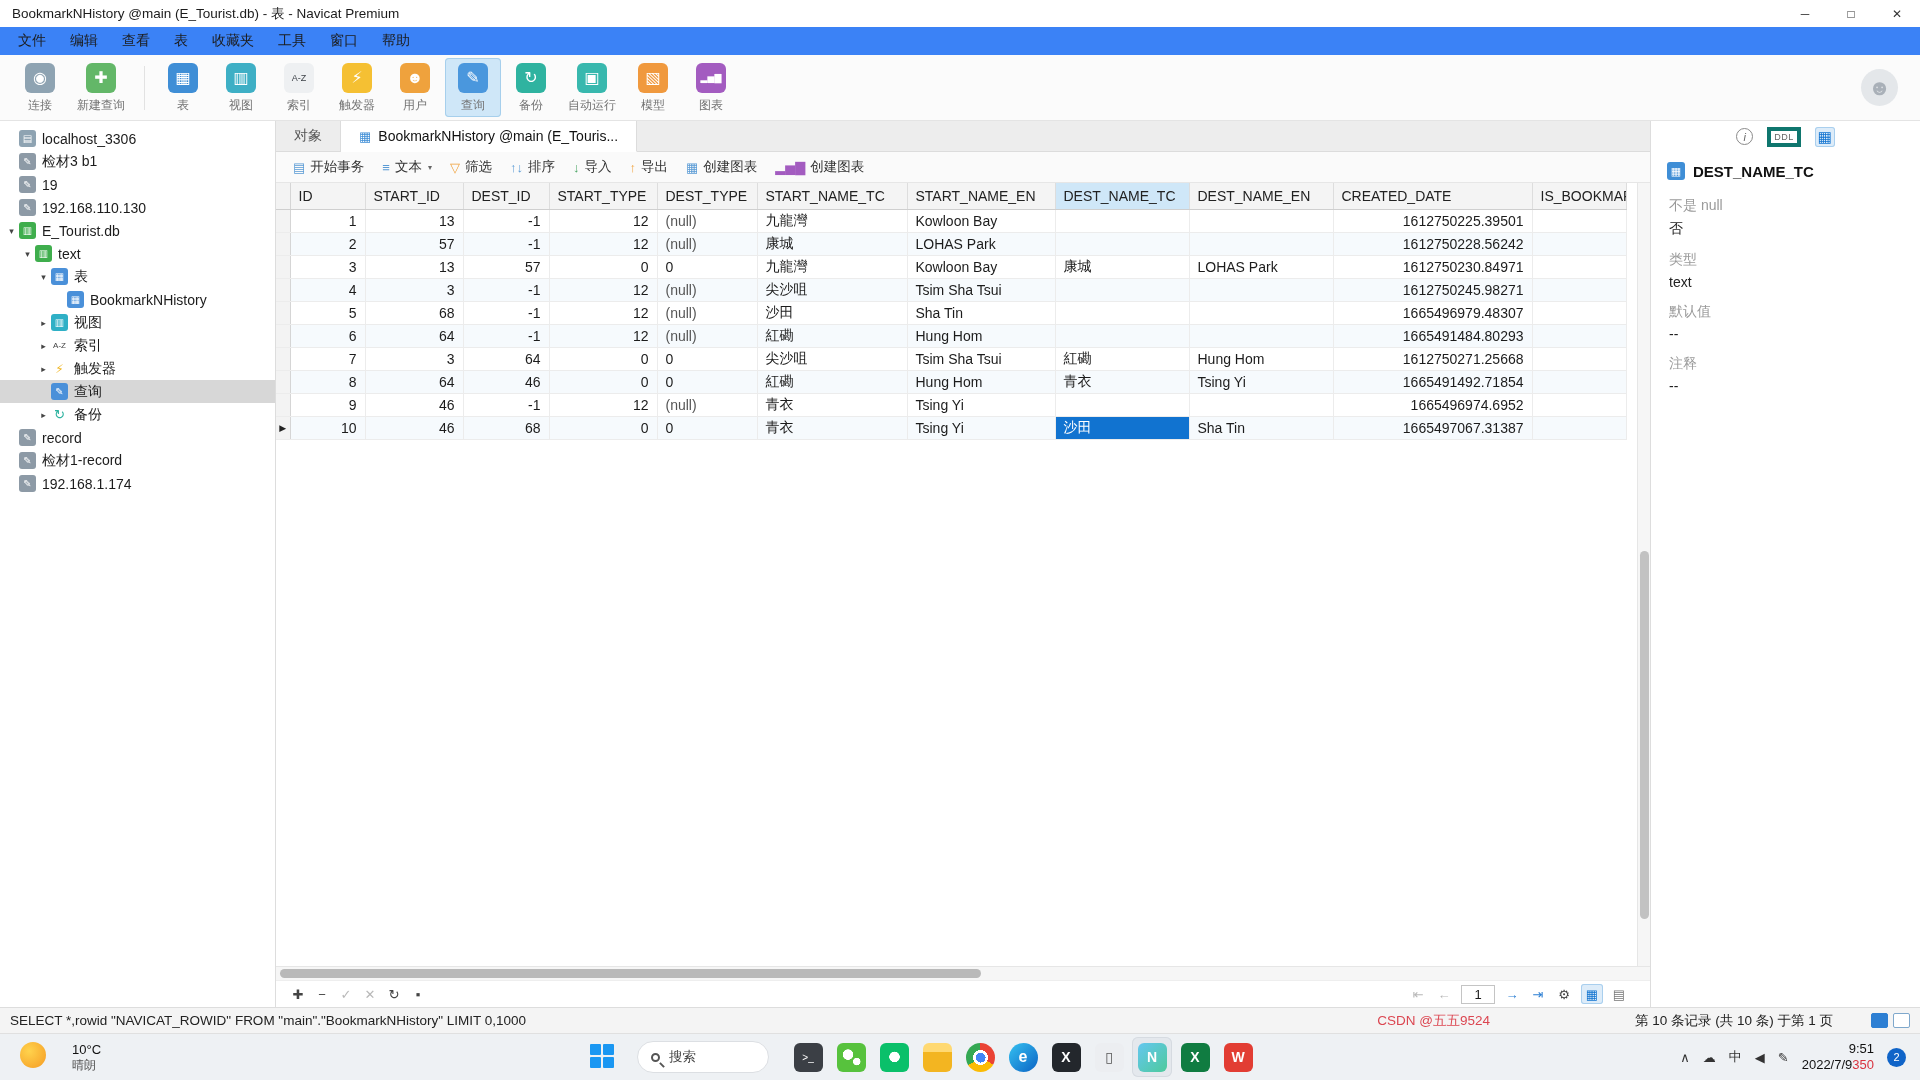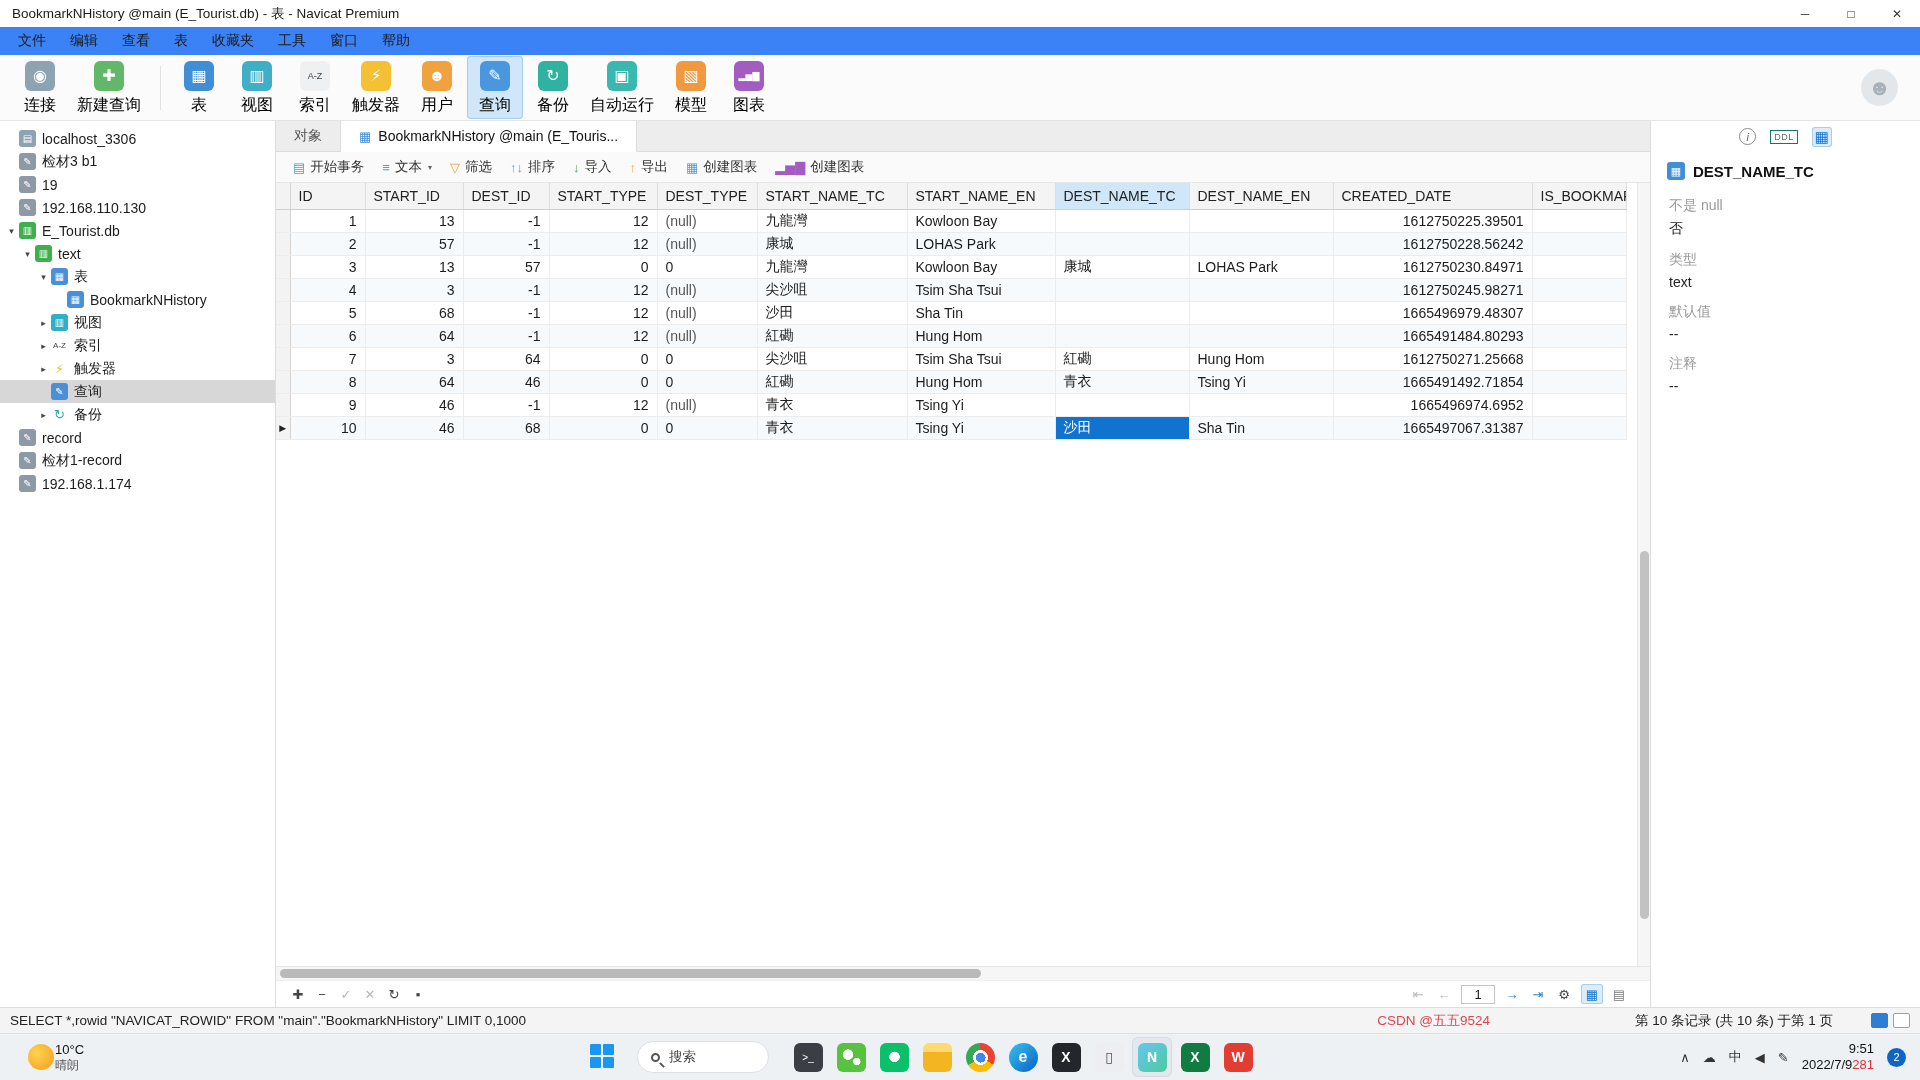--- a/index.html
+++ b/index.html
@@ -16,21 +16,21 @@
 
 .menubar{height:28px;flex:0 0 auto;display:flex;align-items:center;background:#3b82f6;padding-left:6px}
 .menu-item{padding:3px 12px;font-size:14px;border-radius:3px;cursor:default}
 
 
 .toolbar{height:66px;flex:0 0 auto;background:#fbfbfb;border-bottom:1px solid #e4e4e4;
   display:flex;align-items:center;padding:0 12px;position:relative}
 .tool-item{min-width:56px;padding:5px 7px 3px;display:flex;flex-direction:column;align-items:center;gap:4px;border-radius:4px;margin-right:2px}
 .tool-item.active{background:#cfe7f8;box-shadow:inset 0 0 0 1px #a6cfec}
 .tool-icon{width:30px;height:30px;border-radius:6px;display:flex;align-items:center;justify-content:center;color:#fff;font-size:16px;line-height:1}
-.tool-label{font-size:16px;color:#000000;white-space:nowrap}
+.tool-label{font-size:12px;color:#737373;white-space:nowrap}
 .toolbar-sep{width:1px;height:44px;background:#e2e2e2;margin:0 10px}
 .avatar{position:absolute;right:22px;top:14px;width:37px;height:37px;border-radius:50%;background:#e4e7ea;
   display:flex;align-items:center;justify-content:center;color:#a9b0b8;font-size:22px}
 
 
 .middle{flex:1;display:flex;min-height:0}
 .sidebar{width:276px;flex:0 0 auto;border-right:1px solid #ddd;padding-top:6px;overflow:hidden;background:#fff}
 .tree-row{height:23px;display:flex;align-items:center;white-space:nowrap}
 .tree-row.selected{background:#d7d7d7}
 .tree-arrow{width:15px;flex:0 0 auto;text-align:center;font-size:9px;color:#444}
@@ -72,41 +72,41 @@
 .rn-right{margin-left:auto;display:flex;align-items:center;gap:2px;padding-right:10px}
 .page-box{width:34px;height:19px;border:1px solid #c4c4c4;background:#fff;text-align:center;font-size:13px;line-height:18px;margin:0 3px}
 .view-toggle{width:22px;height:20px;display:flex;align-items:center;justify-content:center;font-size:13px;color:#777;border-radius:3px;margin-left:3px}
 .view-toggle.active{color:#1173d0;background:#ddecf9;box-shadow:inset 0 0 0 1px #a9cfee}
 
 
 .rightpanel{width:270px;flex:0 0 auto;border-left:1px solid #ddd;background:#fff;display:flex;flex-direction:column}
 .rp-tabs{height:31px;display:flex;align-items:center;justify-content:center;gap:14px}
 .rp-tab-ic{display:flex;align-items:center;justify-content:center;color:#666}
 .rp-tab-ic.info{width:17px;height:17px;border:1px solid #8a8a8a;border-radius:50%;font-size:11px;font-style:italic}
-.rp-tab-ic.ddl{font-size:9px;border:1px solid #0f766e;border-radius:0;padding:1px 3px;letter-spacing:.5px}
+.rp-tab-ic.ddl{font-size:9px;border:4px solid #0f766e;border-radius:0;padding:1px 3px;letter-spacing:.5px}
 .rp-tab-ic.gridic{width:20px;height:20px;color:#1173d0;font-size:15px;background:#ddecf9;border-radius:3px;box-shadow:inset 0 0 0 1px #a9cfee}
 .rp-title{display:flex;align-items:center;gap:8px;padding:10px 16px 4px;font-weight:bold;font-size:15px;color:#111}
 .rp-title-icon{width:18px;height:18px;border-radius:3px;background:#3f8ed6;color:#fff;font-size:11px;display:flex;align-items:center;justify-content:center;flex:0 0 auto}
 .rp-field{padding:13px 18px 0}
 .rp-label{color:#9a9a9a;font-size:14px;margin-bottom:5px}
 .rp-value{color:#222;font-size:14px}
 
 
 .statusbar{height:26px;flex:0 0 auto;display:flex;align-items:center;background:#f4f4f4;border-top:1px solid #ddd;
   padding:0 10px;font-size:13.5px;color:#222;position:relative}
 .sql-text{white-space:nowrap}
 .watermark{position:absolute;right:430px;color:#d9333f;opacity:.9;white-space:nowrap}
 .records-info{position:absolute;right:87px;white-space:nowrap}
 .sb-icons{position:absolute;right:10px;display:flex;gap:5px}
 .sb-ic{width:17px;height:15px;border:1px solid #7fa8cc;border-radius:2px;background:#fff}
 .sb-ic.blue{background:#2d7fd3;border-color:#2d7fd3}
 
 
 .taskbar{height:47px;flex:0 0 auto;background:#eef1f4;border-top:1px solid #e0e0e0;display:flex;align-items:center;position:relative}
-.weather{display:flex;align-items:center;gap:1px;padding-left:28px}
+.weather{display:flex;align-items:flex-start;gap:26px;padding-left:20px}
 .weather-icon{width:26px;height:26px;border-radius:50%;background:radial-gradient(circle at 35% 35%,#ffd34d,#f59b23);flex:0 0 auto}
 .weather-temp{font-size:13px;color:#111;line-height:1.2}
 .weather-cond{font-size:12px;color:#555;line-height:1.2}
 .tb-center{position:absolute;left:590px;display:flex;align-items:center;gap:19px;height:100%}
 .win-logo{width:26px;height:26px;display:grid;grid-template-columns:11px 11px;grid-template-rows:11px 11px;gap:2px;margin-right:2px}
 .win-logo span{background:#1a97f2;border-radius:1px}
 .search-pill{height:32px;width:132px;background:#fff;border:1px solid #dcdfe3;border-radius:17px;display:flex;align-items:center;gap:9px;padding:0 13px;color:#444;font-size:13.5px}
 .lens{width:9px;height:9px;border:2px solid #555;border-radius:50%;position:relative;flex:0 0 auto}
 .lens::after{content:"";position:absolute;width:2px;height:6px;background:#555;transform:rotate(-45deg);left:8px;top:7px}
 .app-slot{width:40px;height:40px;border-radius:6px;display:flex;align-items:center;justify-content:center}
@@ -626,19 +626,19 @@
         </div>
     </div>
     <div class="tray">
       <span class="tray-ic">∧</span>
       <span class="tray-ic">☁</span>
       <span class="tray-ic">中</span>
       <span class="tray-ic">◀</span>
       <span class="tray-ic">✎</span>
       <div class="clock">
         <div>9:51</div>
-        <div><span>2022/7/9</span><span class="wm2">281</span></div>
+        <div><span>2022/7/9</span><span class="wm2">350</span></div>
       </div>
       <div class="badge">2</div>
     </div>
   </div>
 
 </div>
 
 </body></html>

